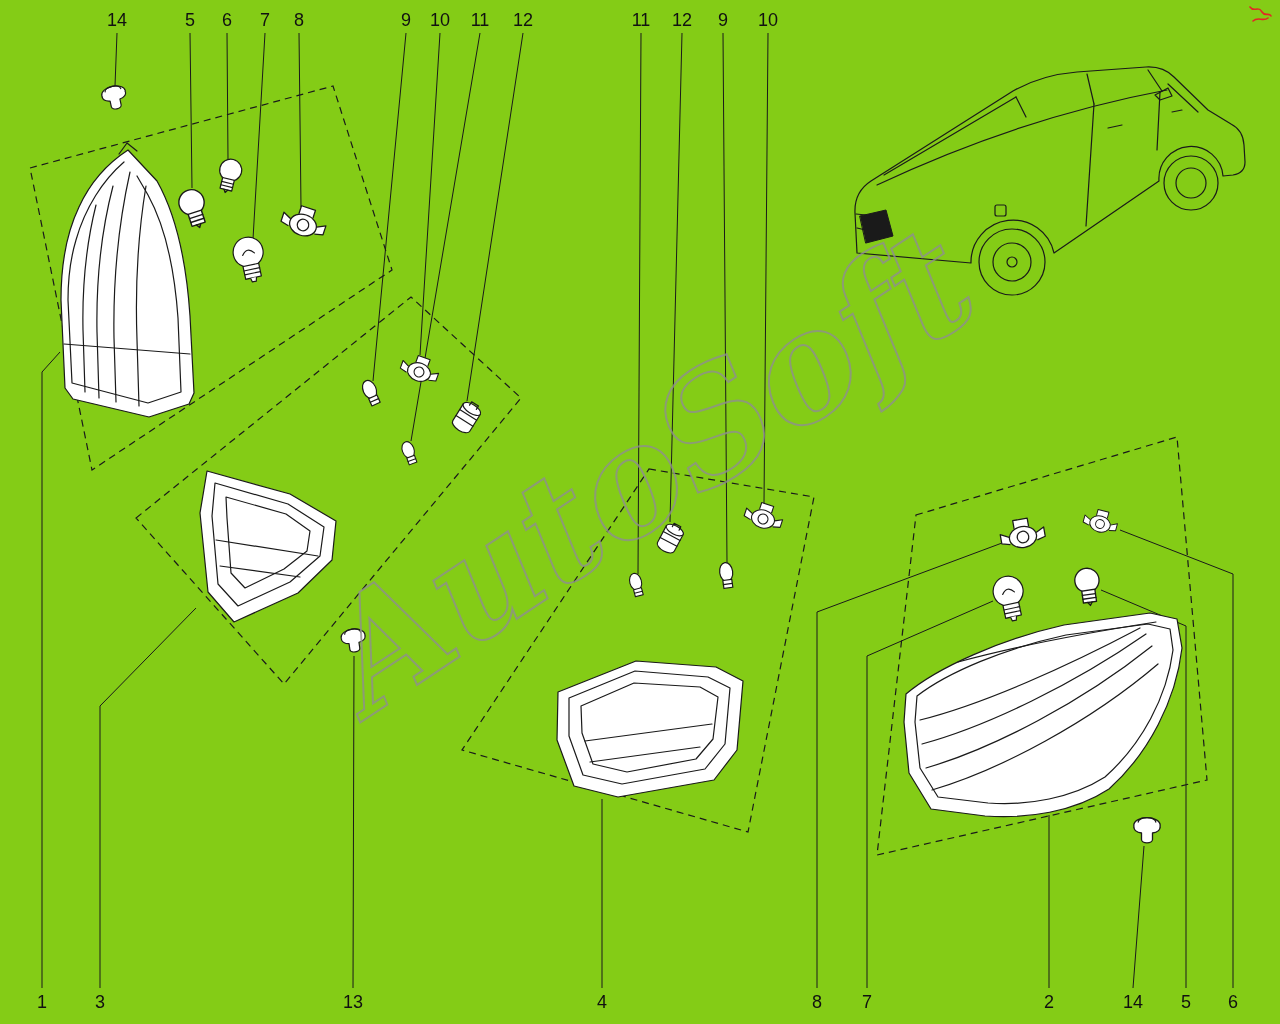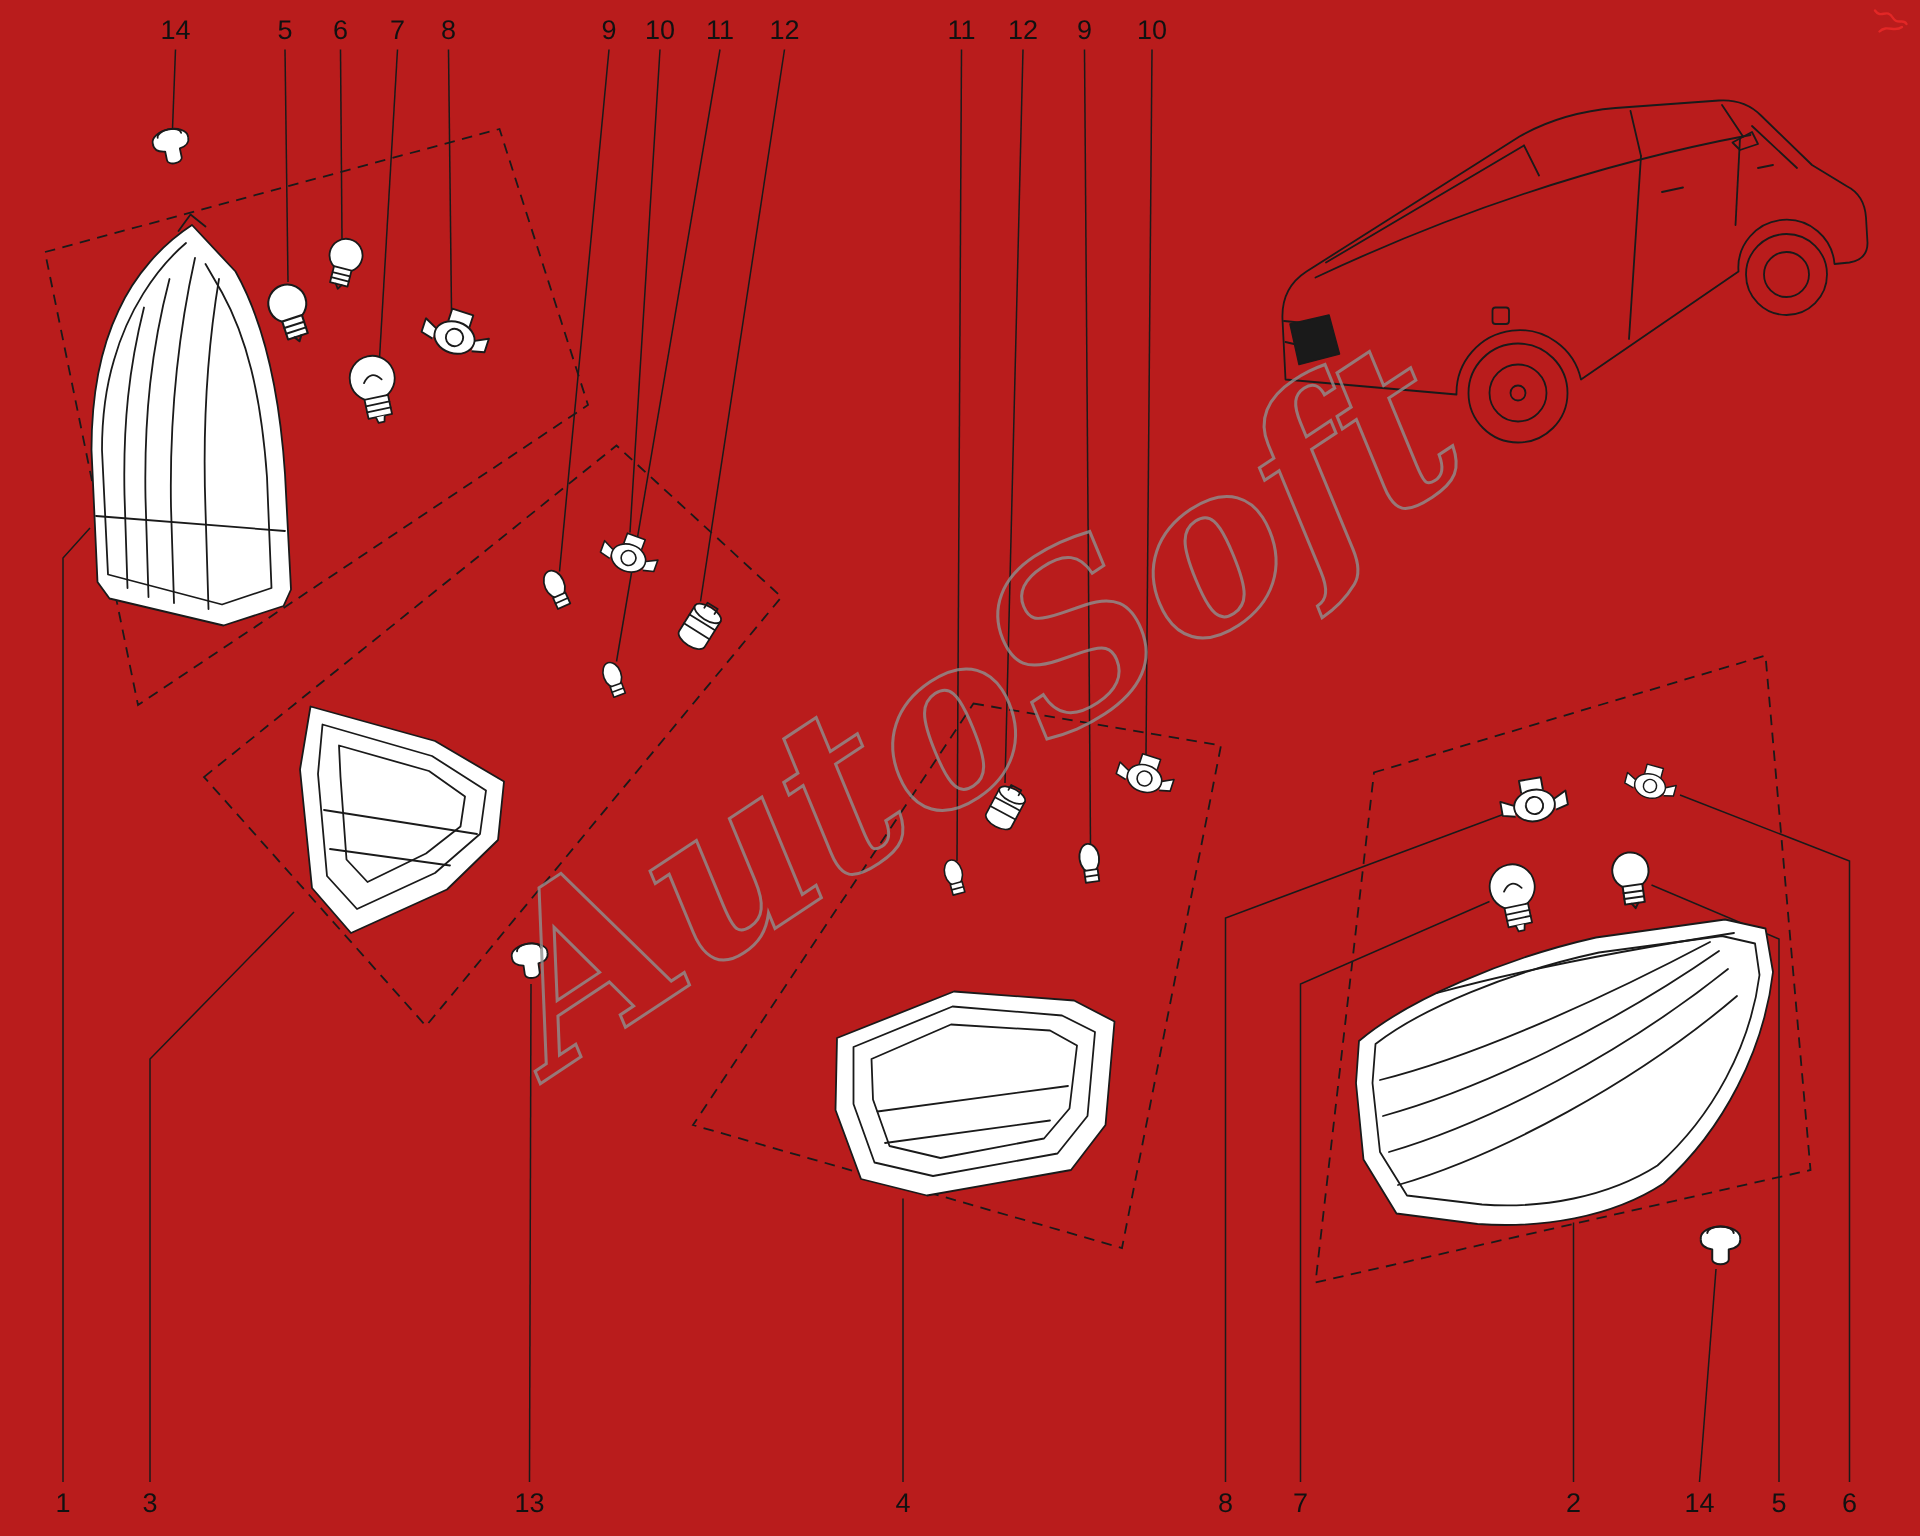--- a/index.html
+++ b/index.html
@@ -1,16 +1,16 @@
 <!DOCTYPE html>
 <html><head>
 <meta charset="utf-8">
 <style>
   html,body{margin:0;padding:0;background:#ffffff;}
-  .stage{position:relative;width:1280px;height:1024px;background:#b91c1c;overflow:hidden;
+  .stage{position:relative;width:1280px;height:1024px;background:#84cc16;overflow:hidden;
          font-family:"Liberation Sans",sans-serif;}
   svg{position:absolute;left:0;top:0;}
   .callout{font-family:"Liberation Sans",sans-serif;font-size:18px;fill:#111111;}
   .wm{font-family:"DejaVu Serif",serif;font-style:italic;font-weight:bold;font-size:150px;
       fill:none;stroke:#8f8f8f;stroke-width:2;opacity:.8;}
   .ln{stroke:#1a1a1a;stroke-width:1;fill:none;}
   .dash{stroke:#1a1a1a;stroke-width:1.2;fill:none;stroke-dasharray:7 5;}
   .art{stroke:#1a1a1a;stroke-width:1.2;fill:none;stroke-linejoin:round;stroke-linecap:round;}
   .artw{stroke:#1a1a1a;stroke-width:1.2;fill:#ffffff;stroke-linejoin:round;}
   .dark{stroke:#1a1a1a;stroke-width:1;fill:#1a1a1a;}

